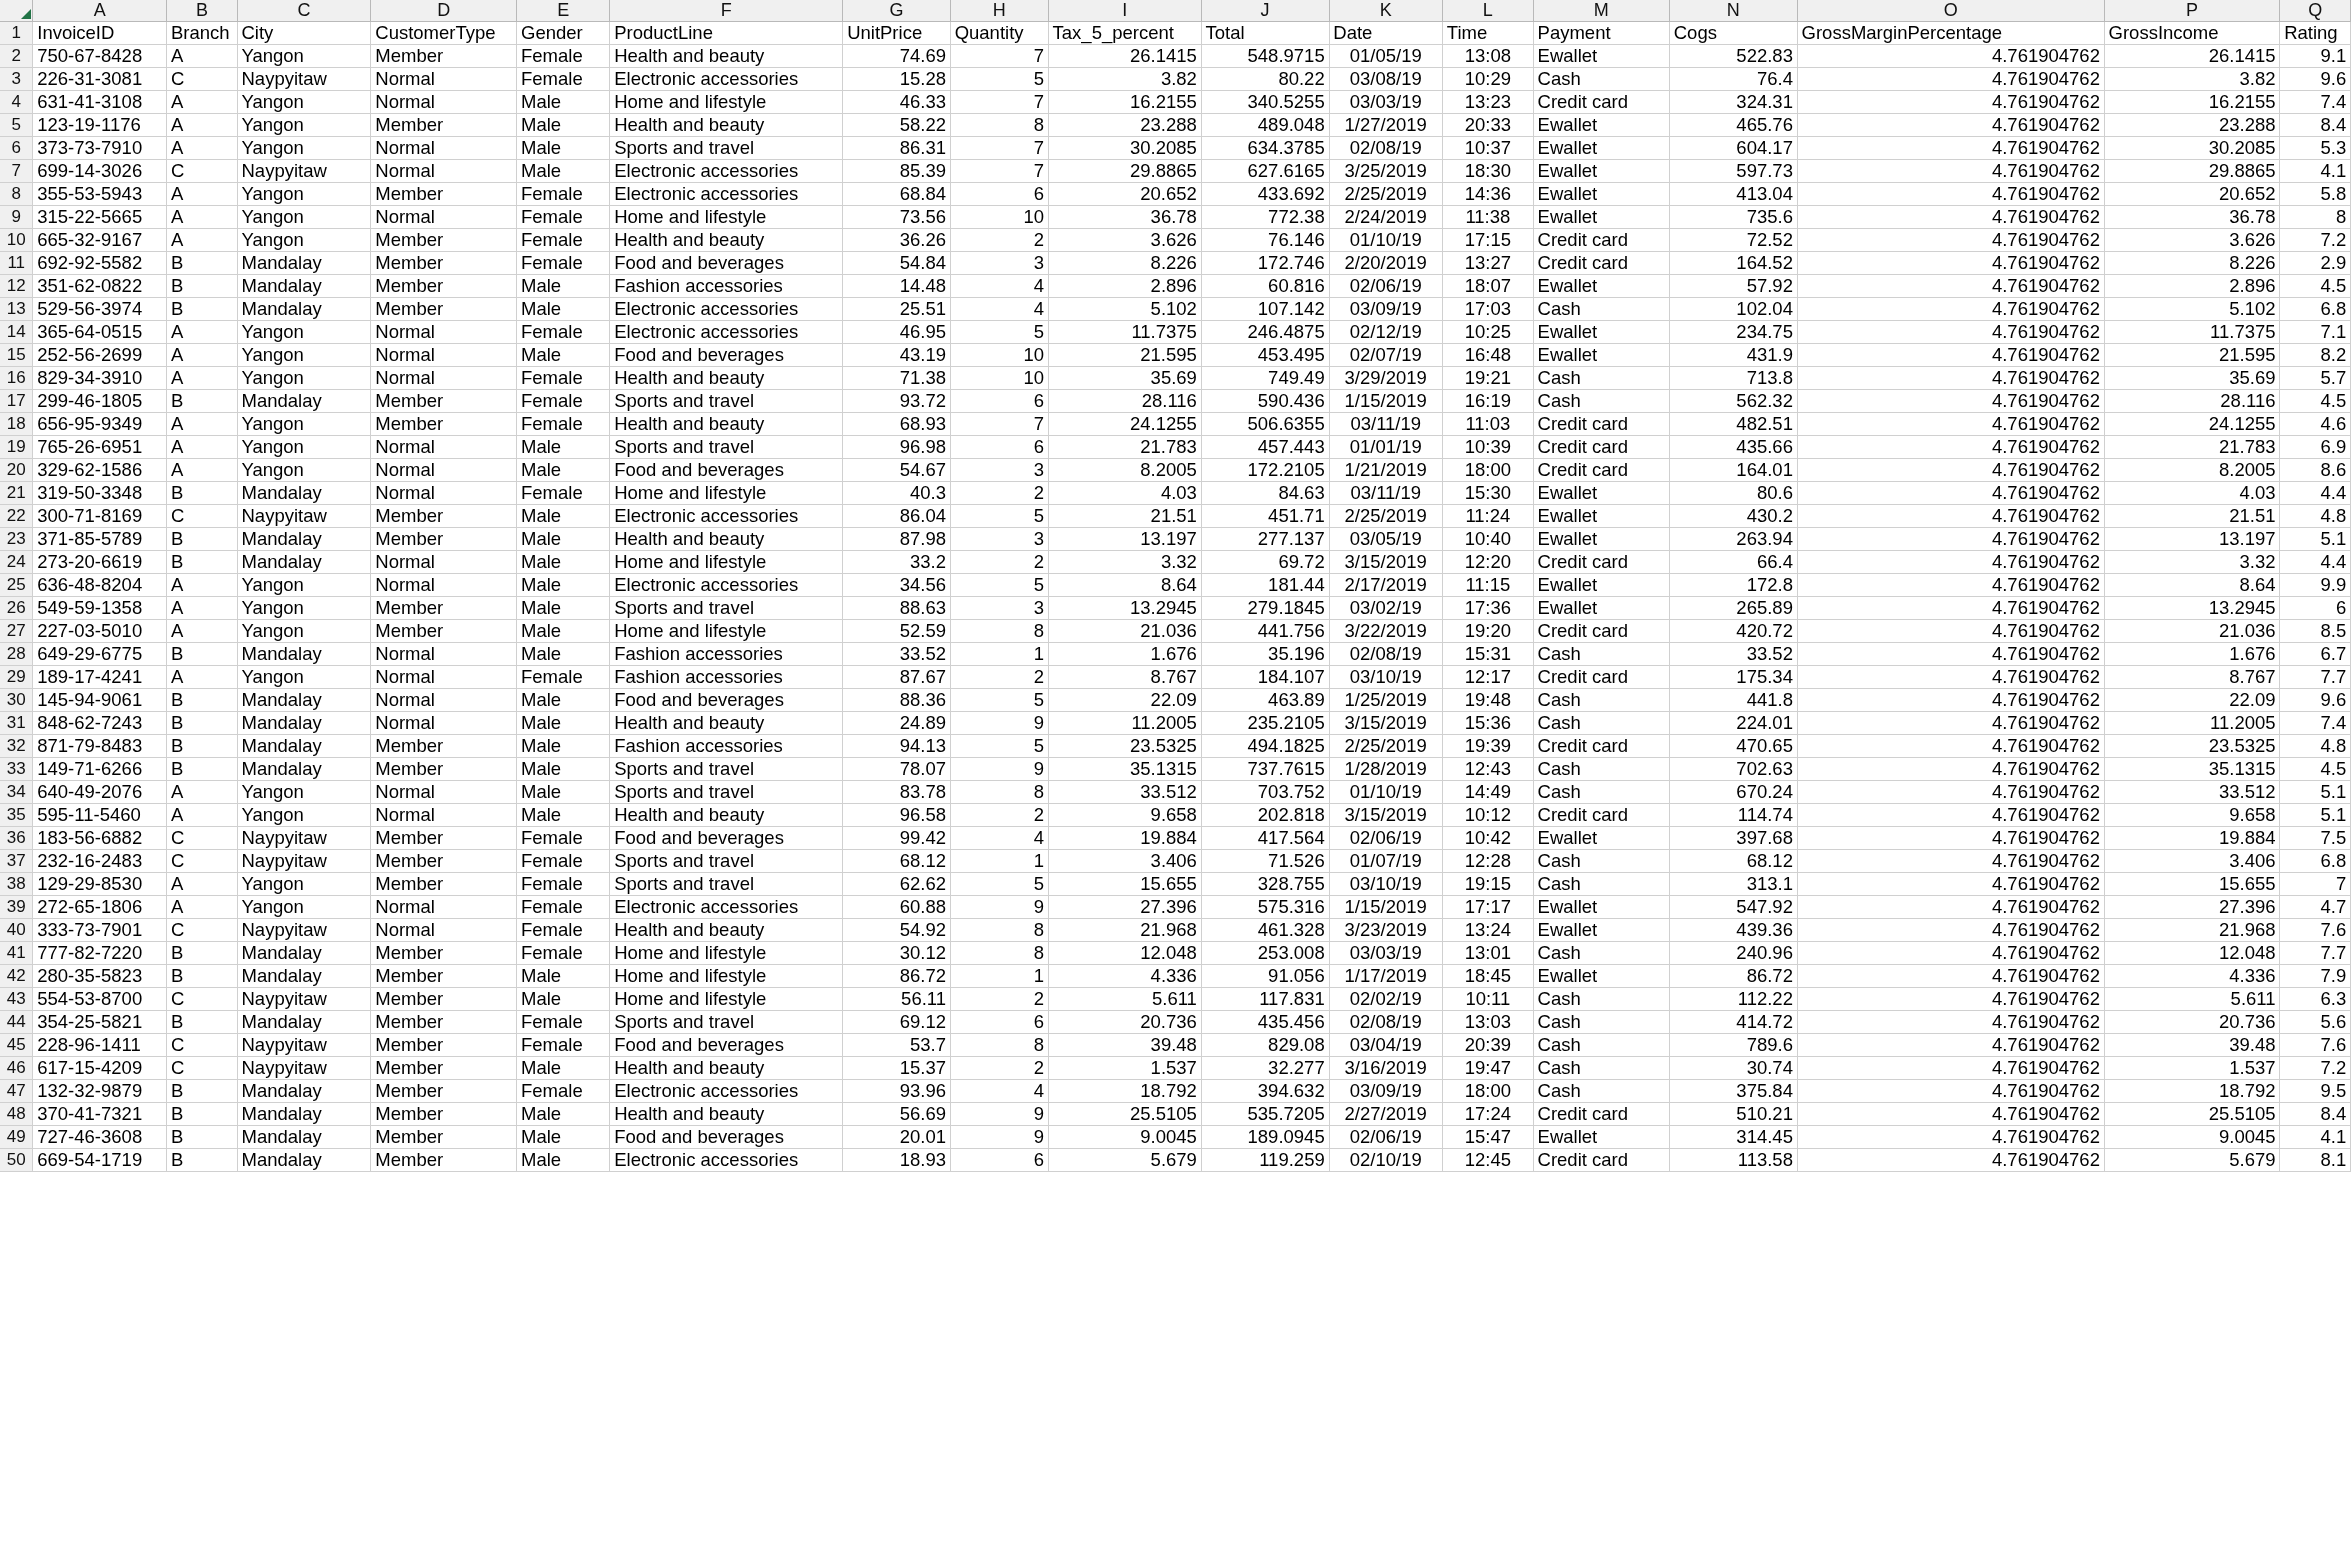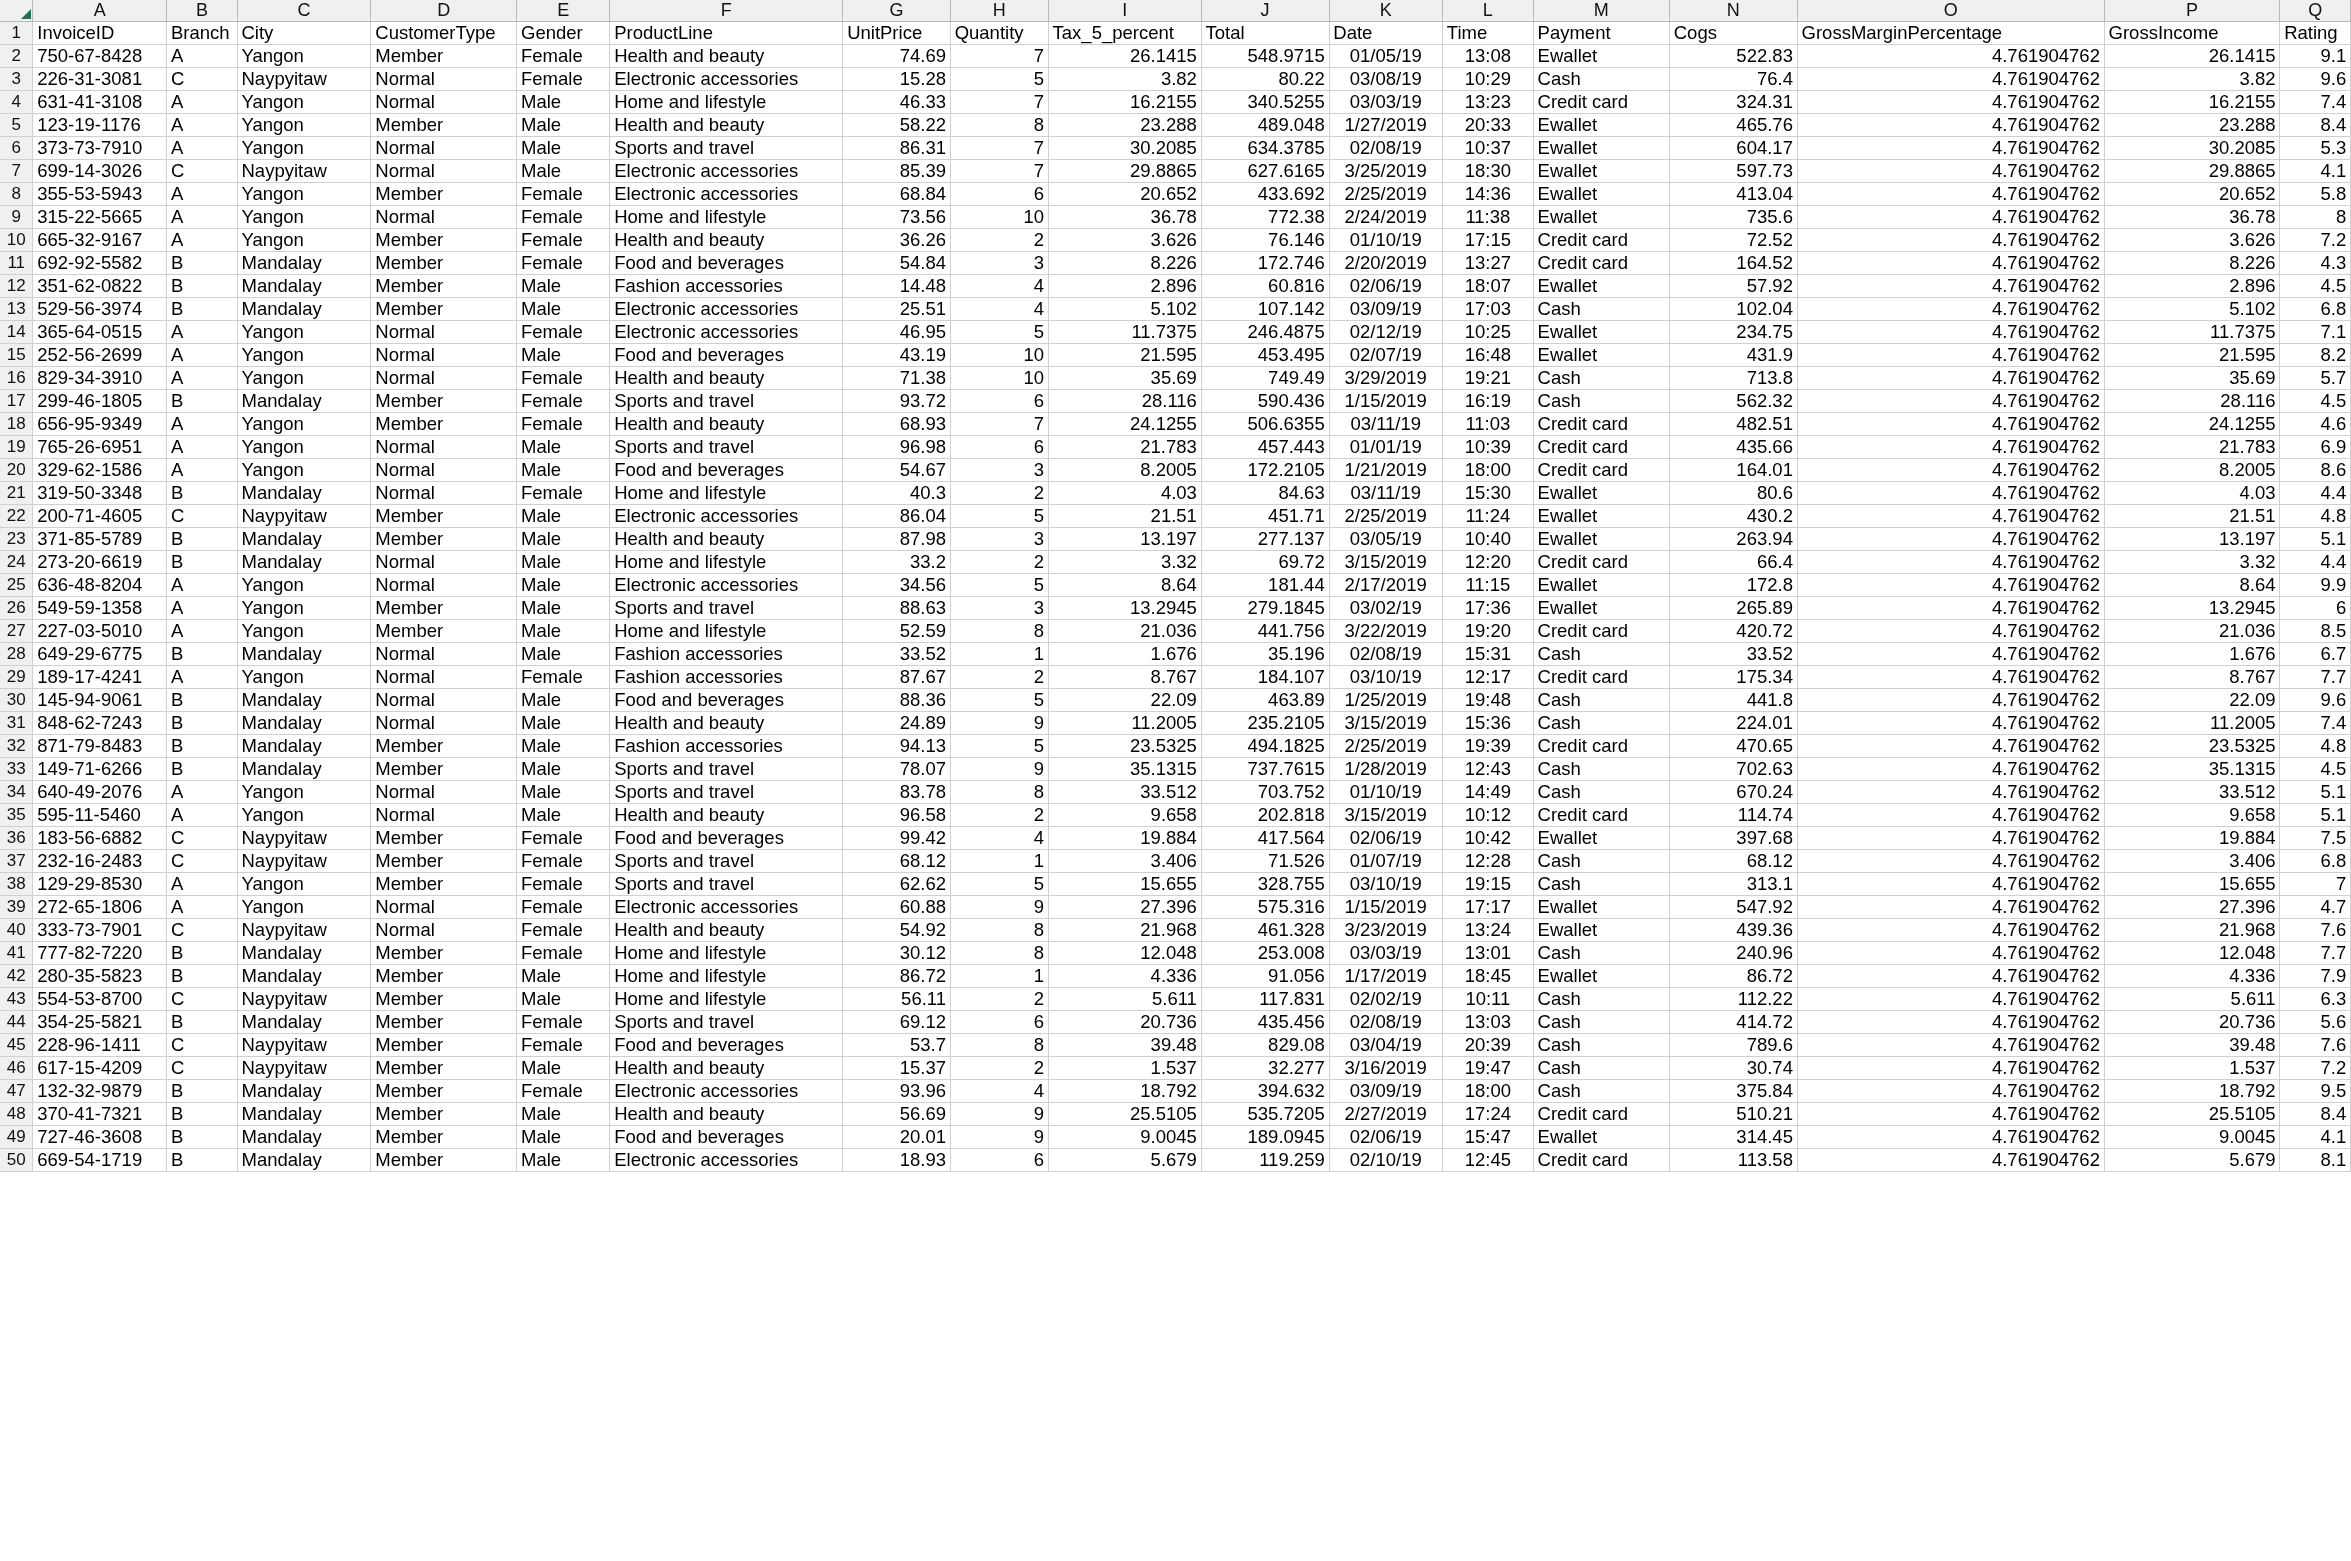--- a/index.html
+++ b/index.html
@@ -329,21 +329,21 @@
           <td class="num">54.84</td>
           <td class="num">3</td>
           <td class="num">8.226</td>
           <td class="num">172.746</td>
           <td class="ctr">2/20/2019</td>
           <td class="ctr">13:27</td>
           <td class="txt">Credit card</td>
           <td class="num">164.52</td>
           <td class="num">4.761904762</td>
           <td class="num">8.226</td>
-          <td class="num">4.3</td>
+          <td class="num">2.9</td>
         </tr>
         <tr>
           <td class="rownum">12</td>
           <td class="txt">351-62-0822</td>
           <td class="txt">B</td>
           <td class="txt">Mandalay</td>
           <td class="txt">Member</td>
           <td class="txt">Male</td>
           <td class="txt">Fashion accessories</td>
           <td class="num">14.48</td>
@@ -533,21 +533,21 @@
           <td class="ctr">03/11/19</td>
           <td class="ctr">15:30</td>
           <td class="txt">Ewallet</td>
           <td class="num">80.6</td>
           <td class="num">4.761904762</td>
           <td class="num">4.03</td>
           <td class="num">4.4</td>
         </tr>
         <tr>
           <td class="rownum">22</td>
-          <td class="txt">200-71-4605</td>
+          <td class="txt">300-71-8169</td>
           <td class="txt">C</td>
           <td class="txt">Naypyitaw</td>
           <td class="txt">Member</td>
           <td class="txt">Male</td>
           <td class="txt">Electronic accessories</td>
           <td class="num">86.04</td>
           <td class="num">5</td>
           <td class="num">21.51</td>
           <td class="num">451.71</td>
           <td class="ctr">2/25/2019</td>

